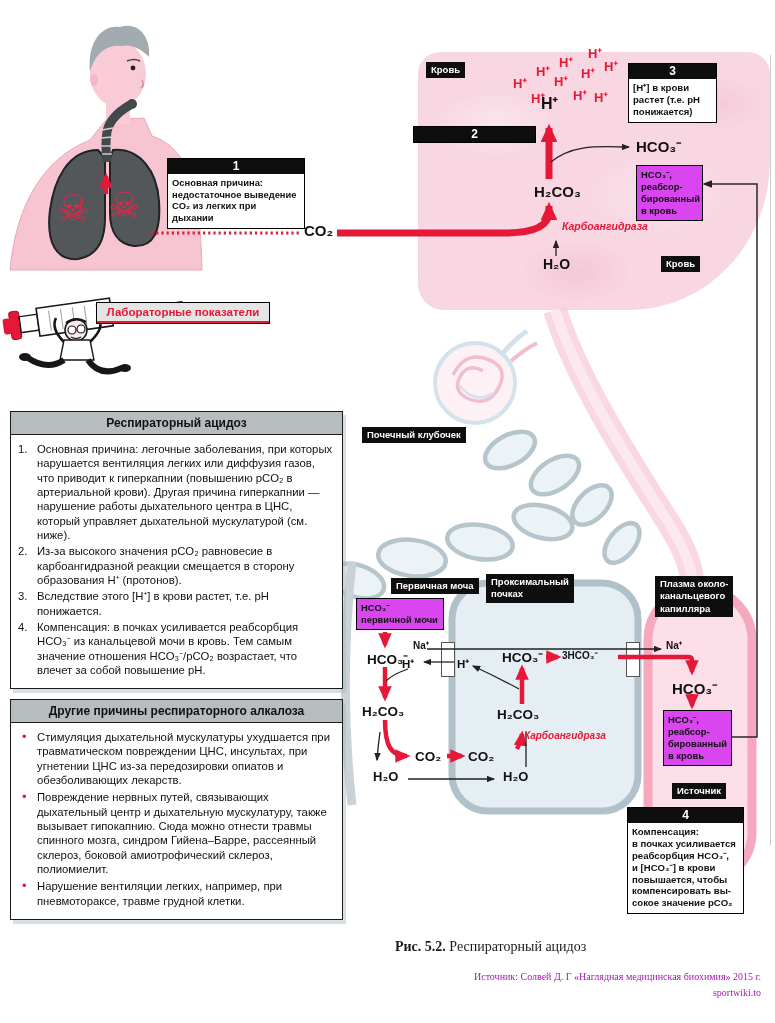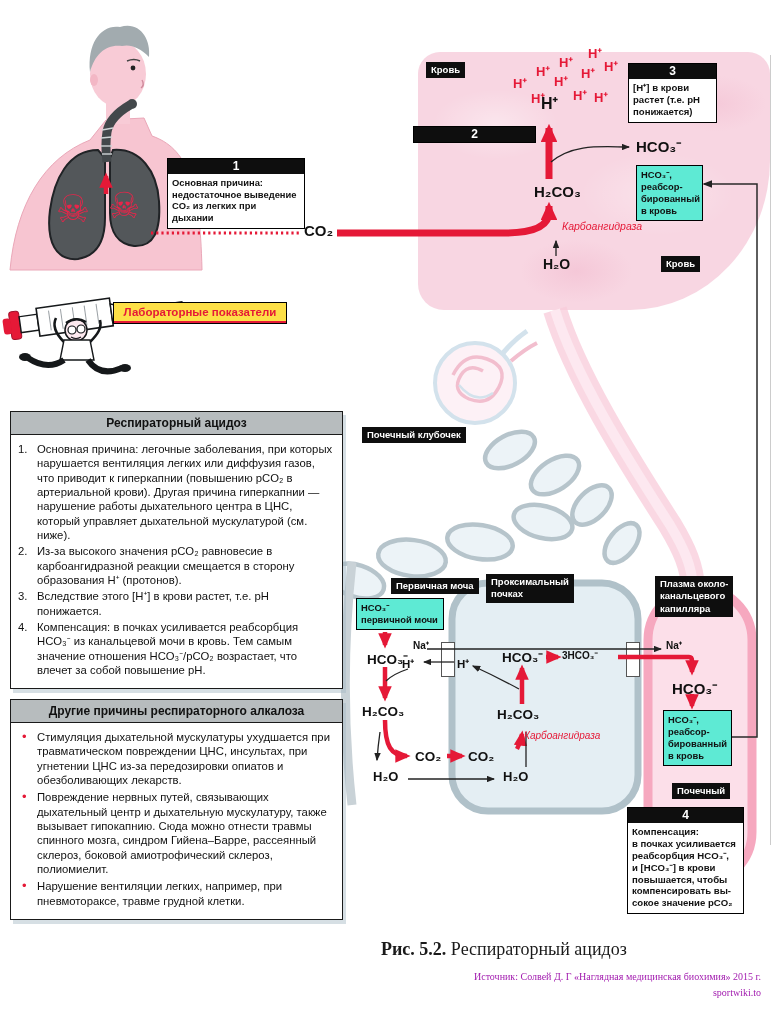--- a/index.html
+++ b/index.html
@@ -14,51 +14,51 @@
                      radial-gradient(80px 45px at 45% 85%,rgba(232,148,178,.22),transparent 70%),
                      radial-gradient(70px 40px at 85% 20%,rgba(232,148,178,.18),transparent 70%);
     border-radius:22px 22px 140px 26px / 22px 22px 150px 26px;}
   .page-edge{position:absolute;left:770px;top:55px;width:1px;height:790px;background:#cccccc;z-index:0;}
   
   .chip{position:absolute;background:#0e0e0e;color:#fff;font-weight:700;font-size:9.5px;
         line-height:1.3;padding:2px 5px;white-space:pre-line;z-index:6;}
   
   .node{position:absolute;font-weight:700;color:#111;z-index:6;white-space:nowrap;}
   .hp{position:absolute;font-weight:700;color:#e51937;font-size:13px;z-index:6;white-space:nowrap;}
-  .enzyme{position:absolute;color:#e51937;font-weight:400;font-style:italic;font-size:10.5px;
+  .enzyme{position:absolute;color:#e51937;font-weight:700;font-style:italic;font-size:10.5px;
           z-index:6;white-space:nowrap;}
   
   .stepbox{position:absolute;background:#fff;border:1.6px solid #000;z-index:6;}
   .stepbox .num{background:#0e0e0e;color:#fff;font-weight:700;font-size:12px;text-align:center;padding:0 0 1px;}
   .stepbox .bd{font-weight:700;font-size:9.6px;line-height:1.24;padding:3px 4px 4px;white-space:pre-line;}
   
-  .note{position:absolute;background:#5eead4;border:1.6px solid #000;font-weight:700;font-size:9.4px;
+  .note{position:absolute;background:#d946ef;border:1.6px solid #000;font-weight:700;font-size:9.4px;
         line-height:1.28;padding:3px 4px;white-space:pre-line;z-index:6;}
   
-  .labbox{position:absolute;left:113px;top:302px;width:172px;background:#fde047;border:1.6px solid #000;z-index:6;}
+  .labbox{position:absolute;left:96px;top:302px;width:172px;background:#e5e5e5;border:1.6px solid #000;z-index:6;}
   .labbox .ttl{color:#e51937;font-weight:700;font-size:11.5px;text-align:center;padding:3px 2px;
                border-bottom:2px solid #e51937;}
   .labbox .vals{font-weight:700;font-size:11px;text-align:center;padding:4px 1px 6px;white-space:nowrap;}
   
   .infobox{position:absolute;border:1.6px solid #1a1a1a;background:#fff;z-index:6;
            box-shadow:3px 4px 0 rgba(165,185,195,.45);}
   .infobox .hd{background:#b7bcbe;border-bottom:1.6px solid #1a1a1a;font-weight:700;font-size:12px;
                text-align:center;padding:4px 0;}
   .infobox .bd{padding:7px 8px 8px 6px;font-size:11.3px;line-height:1.27;}
   ol.num{margin:0;padding:0;list-style:none;counter-reset:n;}
   ol.num li{counter-increment:n;position:relative;padding-left:20px;margin-bottom:2px;}
   ol.num li::before{content:counter(n)".";position:absolute;left:1px;top:0;}
   ul.dots{margin:0;padding:0;list-style:none;}
   ul.dots li{position:relative;padding-left:20px;margin-bottom:3px;}
   ul.dots li::before{content:"•";color:#e51937;position:absolute;left:5px;top:-1px;font-size:13px;}
   
   .transp{position:absolute;width:12px;height:33px;background:#fff;border:1.3px solid #555;z-index:3;}
   
-  .caption{position:absolute;left:381px;top:939px;font-family:"Liberation Serif",serif;
-           font-size:18px;color:#1a1a1a;z-index:6;white-space:nowrap;}
+  .caption{position:absolute;left:395px;top:939px;font-family:"Liberation Serif",serif;
+           font-size:14px;color:#1a1a1a;z-index:6;white-space:nowrap;}
   .caption .cl{font-weight:700;}
   .source{position:absolute;right:14px;top:969px;width:430px;text-align:right;color:#a21caf;
           font-family:"Liberation Serif",serif;font-size:10px;line-height:1.55;z-index:6;}
 </style>
 </head>
 <body>
 
 <div class="page">
 
   <div class="page-edge"></div>
@@ -268,21 +268,21 @@
     </div>
   </div>
 
   <div class="chip" style="left:362px;top:427px;">Почечный клубочек</div>
   <div class="chip" style="left:391px;top:578px;">Первичная моча</div>
   <div class="chip" style="left:486px;top:574px;">Проксимальный
 почках</div>
   <div class="chip" style="left:655px;top:576px;">Плазма около-
 канальцевого
 капилляра</div>
-  <div class="chip" style="left:672px;top:783px;">Почечный</div>
+  <div class="chip" style="left:672px;top:783px;">Источник</div>
 
   <div class="note" style="left:356px;top:598px;width:78px;">HCO₃⁻
 первичной мочи</div>
   <div class="node" style="left:367px;top:650px;font-size:13.5px;">HCO₃⁻</div>
   <div class="node" style="left:402px;top:656px;font-size:11.5px;">H⁺</div>
   <div class="node" style="left:413px;top:638px;font-size:10px;">Na⁺</div>
   <div class="node" style="left:457px;top:656px;font-size:11.5px;">H⁺</div>
   <div class="node" style="left:502px;top:648px;font-size:13.5px;">HCO₃⁻</div>
   <div class="node" style="left:562px;top:648px;font-size:10px;">3HCO₃⁻</div>
   <div class="node" style="left:666px;top:638px;font-size:10px;">Na⁺</div>

